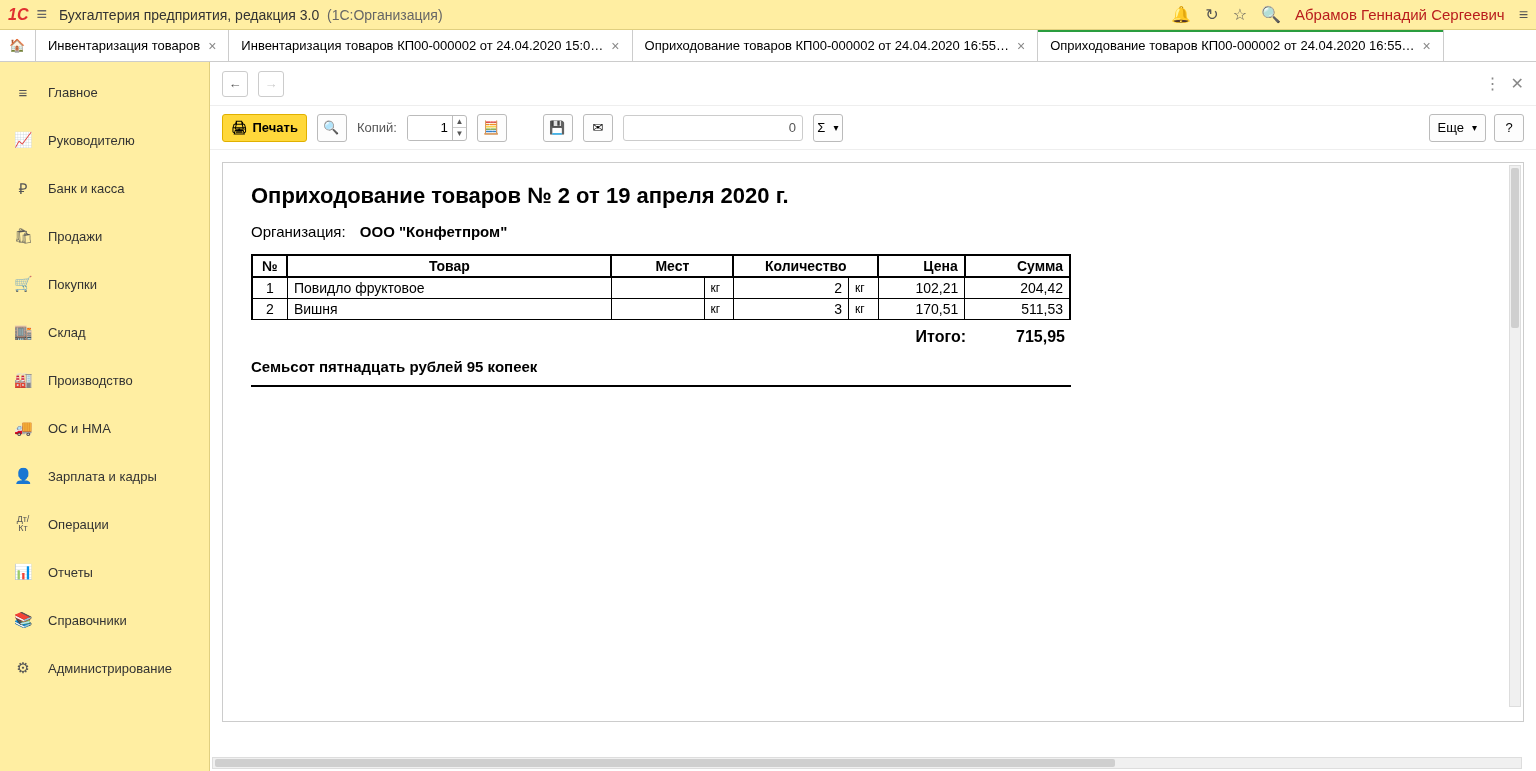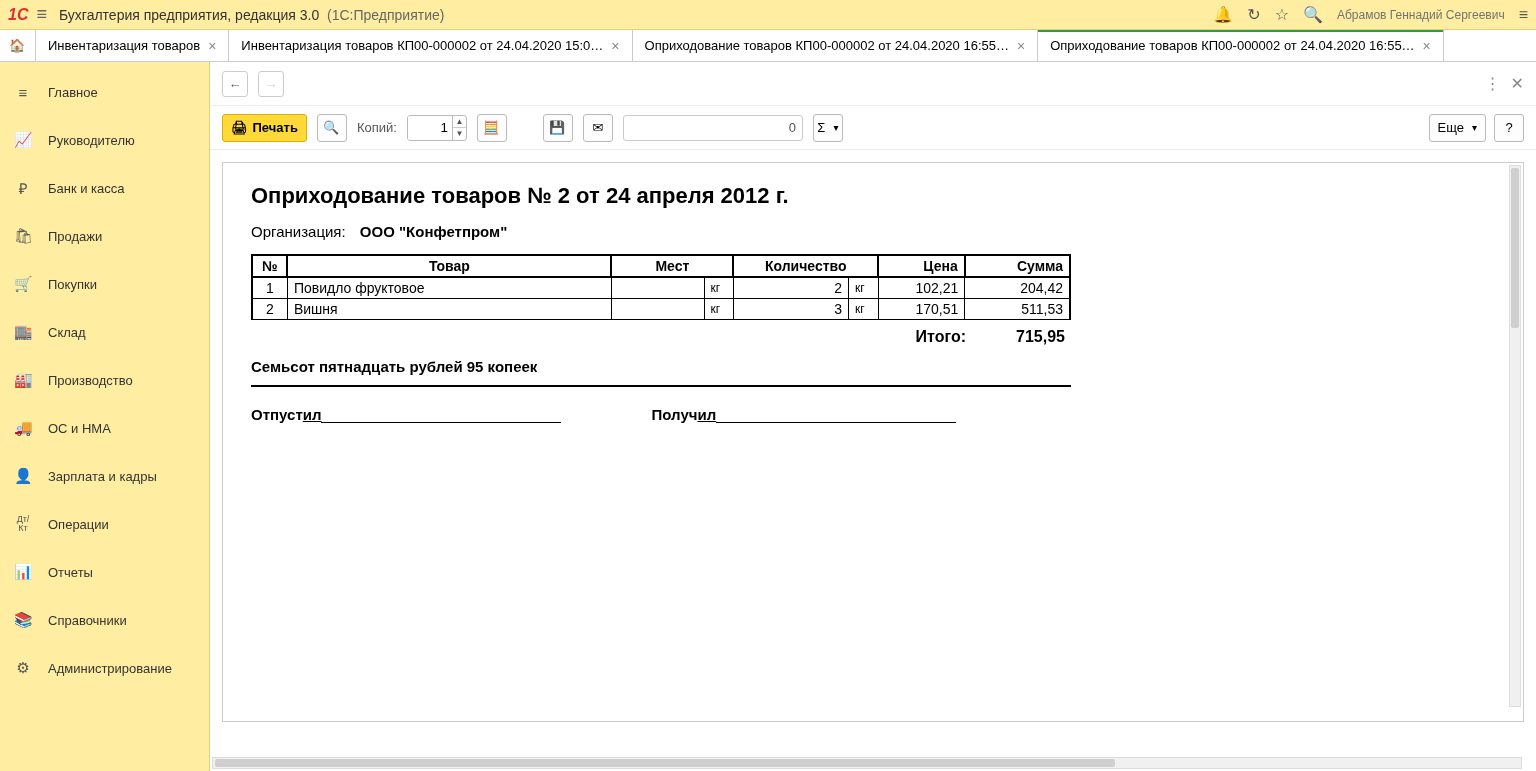--- a/index.html
+++ b/index.html
@@ -5,21 +5,21 @@
 * { box-sizing: border-box; margin: 0; padding: 0; }
 body { font-family: Arial, sans-serif; font-size: 13px; background: #fff; overflow: hidden; width: 1536px; height: 771px; }
 
 
 .titlebar { height: 30px; background: #ffeea2; display: flex; align-items: center; padding: 0 8px; border-bottom: 1px solid #e0cf80; }
 .logo-1c { color: #e03030; font-weight: bold; font-style: italic; font-size: 16px; margin-right: 8px; }
 .titlebar .menu-icon { font-size: 18px; color: #666; margin-right: 12px; cursor: pointer; }
 .titlebar-text { color: #333; font-size: 14px; }
 .titlebar-right { margin-left: auto; display: flex; align-items: center; gap: 14px; }
 .titlebar-right .icon { font-size: 16px; color: #555; cursor: pointer; }
-.user-name { color: #737373; font-size: 12px; text-align: center; }
+.user-name { color: #b91c1c; font-size: 15px; text-align: center; }
 
 
 .tabsrow { height: 32px; background: #fff; border-bottom: 1px solid #ccc; display: flex; align-items: stretch; }
 .home-tab { width: 36px; display: flex; align-items: center; justify-content: center; border-right: 1px solid #ccc; cursor: pointer; }
 .tab { display: flex; align-items: center; padding: 0 12px; border-right: 1px solid #ccc; cursor: pointer; max-width: 420px; white-space: nowrap; overflow: hidden; position: relative;}
 .tab .label { overflow: hidden; text-overflow: ellipsis; flex: 1; }
 .tab .close { margin-left: 8px; color: #888; font-size: 14px; }
 .tab.active { background: #fff; }
 .tab.active::after { content:""; position:absolute; left:0; right:0; top:0; height:2px; background:#2a9d3f; }
 
@@ -97,21 +97,21 @@
 
 .caret-down{ margin-left:3px; font-size:10px;}
 </style>
 </head>
 <body>
 
 <div class="titlebar">
   <span class="logo-1c">1C</span>
   <span class="menu-icon">≡</span>
   <span class="titlebar-text">
-    <span>Бухгалтерия предприятия, редакция 3.0</span> &nbsp;<span style="color:#666">(1С:Предприятие)</span>
+    <span>Бухгалтерия предприятия, редакция 3.0</span> &nbsp;<span style="color:#666">(1С:Организация)</span>
   </span>
   <div class="titlebar-right">
     <span class="icon">🔔</span>
     <span class="icon">↻</span>
     <span class="icon">☆</span>
     <span class="icon">🔍</span>
     <span class="user-name">Абрамов Геннадий Сергеевич</span>
     <span class="icon">≡</span>
   </div>
 </div>
@@ -228,21 +228,21 @@
         <div class="btn">
             <span>Еще</span>
             <span class="caret-down">▾</span>
           </div>
         <div class="btn icon-only">?</div>
       </div>
     </div>
 
     <div class="doc-wrapper">
       <div class="doc-panel">
-        <div class="doc-title">Оприходование товаров № 2 от 24 апреля 2012 г.</div>
+        <div class="doc-title">Оприходование товаров № 2 от 19 апреля 2020 г.</div>
         <div class="org-line">
           <span class="label">Организация:</span>
           <span class="value">ООО "Конфетпром"</span>
         </div>
 
         <table class="doc">
           <thead>
             <tr>
               <th class="num">№</th>
               <th class="tovar">Товар</th>
@@ -277,30 +277,20 @@
         </table>
 
         <div class="totals-row">
           <span>Итого:</span>
           <span>715,95</span>
         </div>
 
         <div class="summary2">Семьсот пятнадцать рублей 95 копеек</div>
         <div class="hr-line"></div>
 
-        <div class="signatures">
-          <div class="sig-block">
-            <span class="sig-label"><span>Отпуст</span><span class="sig-underline-letter">ил</span></span>
-            <span class="sig-line"></span>
-          </div>
-          <div class="sig-block">
-            <span class="sig-label"><span>Получ</span><span class="sig-underline-letter">ил</span></span>
-            <span class="sig-line"></span>
-          </div>
-        </div>
         <div class="vscroll">
             <div class="thumb"></div>
           </div>
       </div>
       <div class="hscroll">
           <div class="thumb"></div>
         </div>
     </div>
   </div>
 </div>

